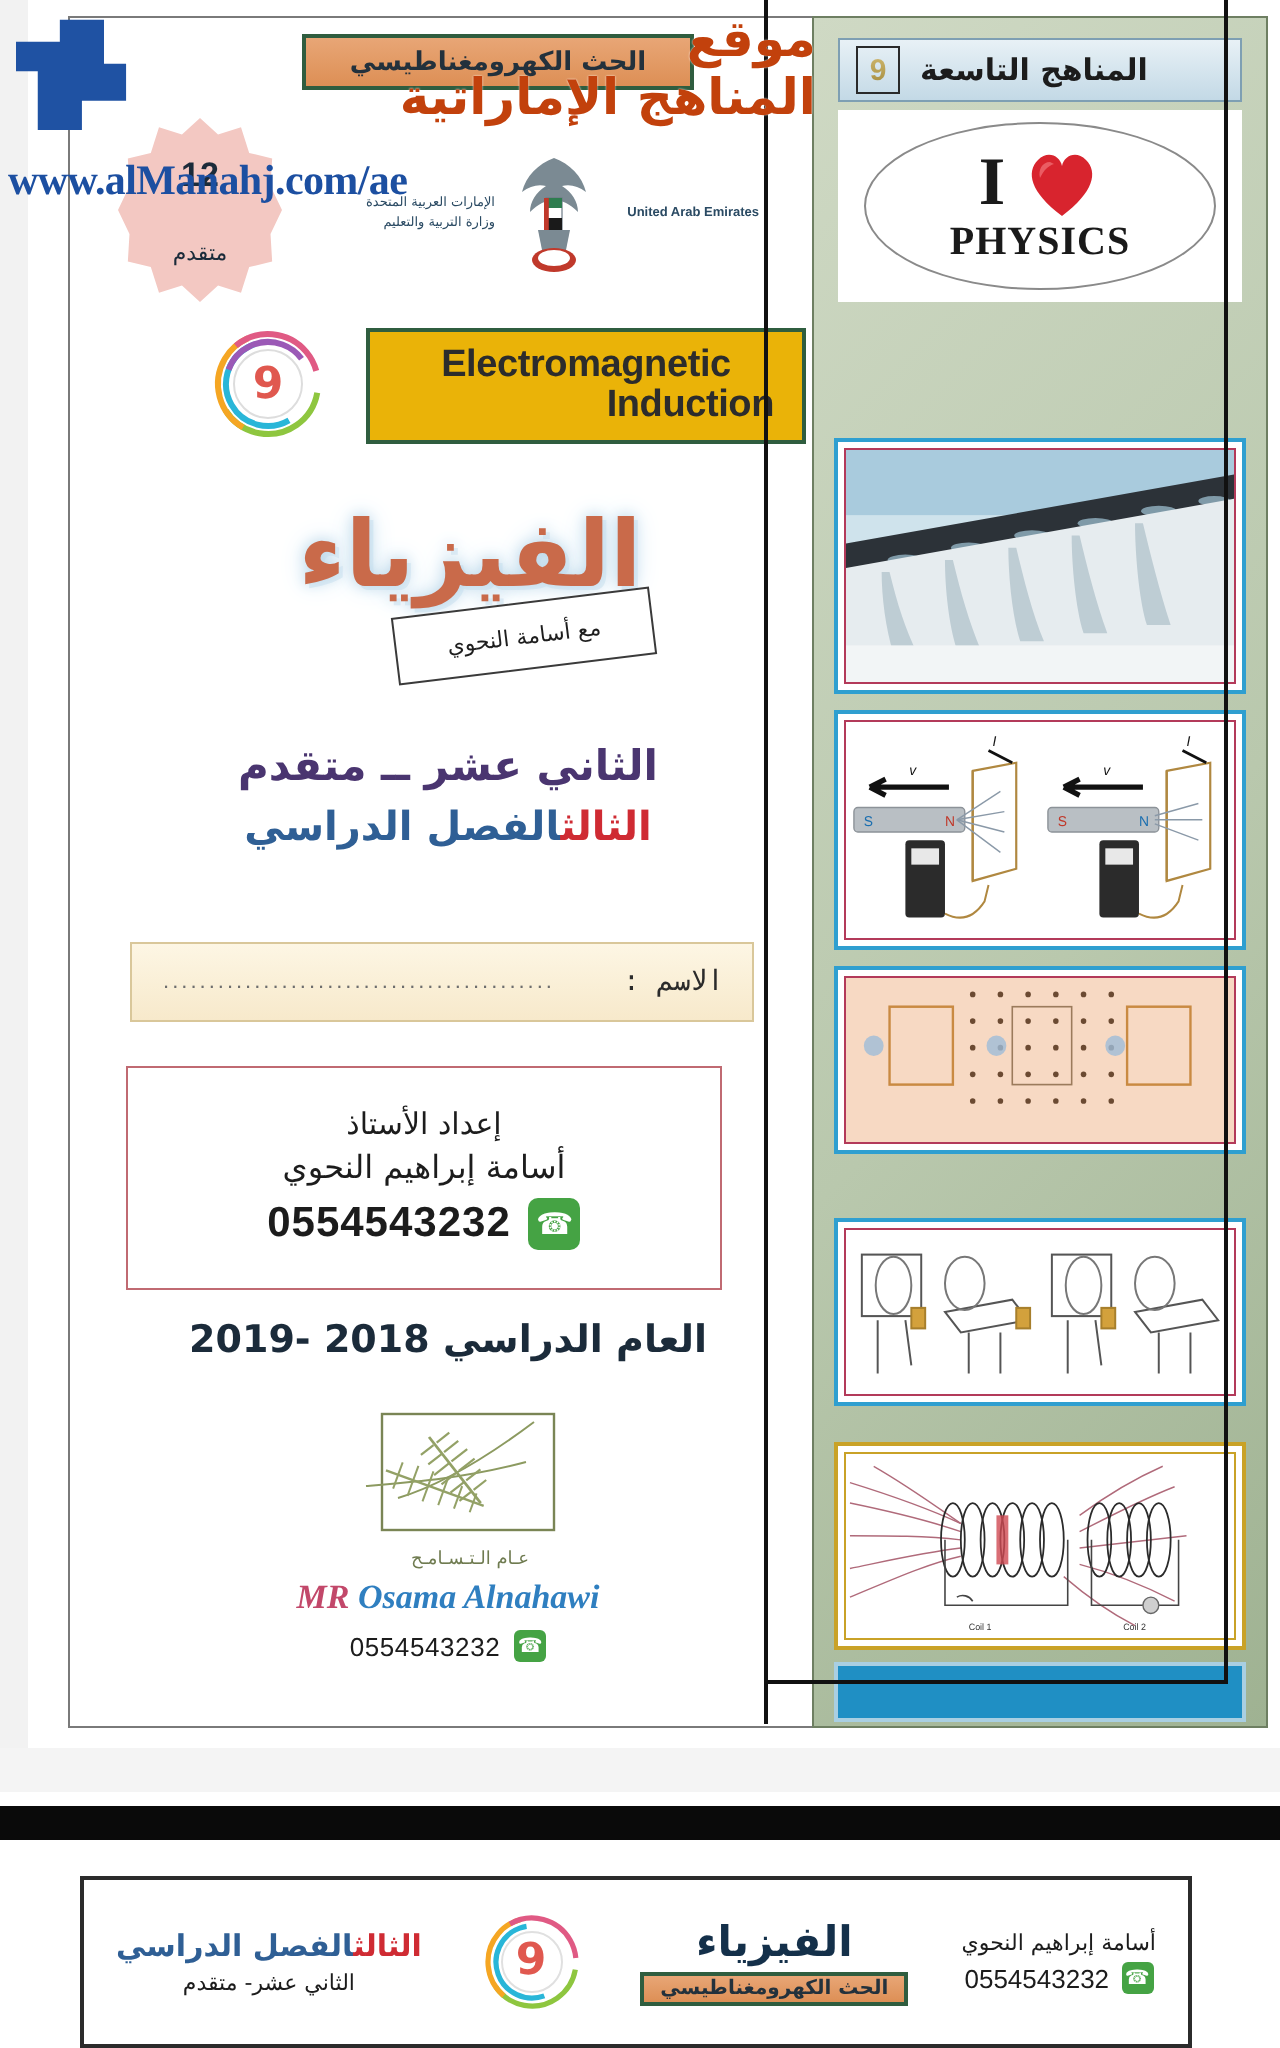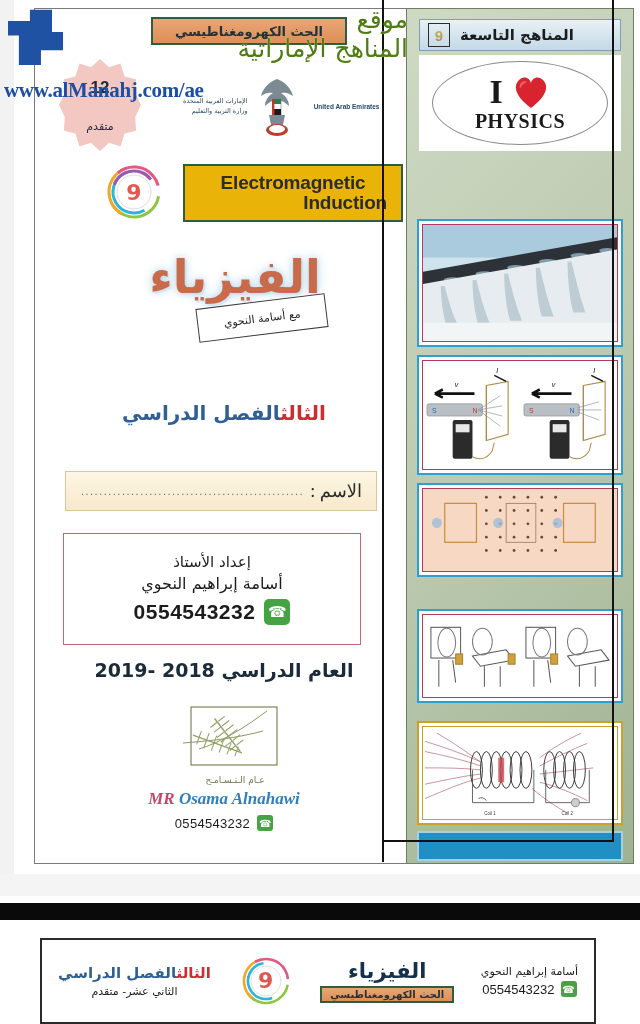--- a/index.html
+++ b/index.html
@@ -127,21 +127,21 @@
   #term-line .red  { color:#cf2b33; }
 
   
   #name-field {
     position:absolute; left:30px; top:462px; width:312px; height:40px;
     background: linear-gradient(180deg,#fdf6e4 0%, #f7e9cb 100%);
     border:1px solid #d9c79a;
     display:flex; align-items:center; justify-content:flex-end;
     padding:0 14px; direction:rtl; gap:6px;
   }
-  #name-field .lbl { font-size:18px; color:#2b2b2b; font-family:Liberation Serif, serif; }
+  #name-field .lbl { font-size:14px; color:#2b2b2b; font-family:Liberation Mono, monospace;margin-left:28px; }
   #name-field .dots { flex:1; font-size:11px; color:#6d6d6d; letter-spacing:1.5px; overflow:hidden; white-space:nowrap; }
 
   
   #teacher-box {
     position:absolute; left:28px; top:524px; width:298px; height:112px;
     border:1.5px solid #c06a72; background:#fff;
     display:flex; flex-direction:column; align-items:center; justify-content:center; gap:3px;
   }
   #teacher-box .prep { font-size:15px; direction:rtl; color:#1c1c1c; font-family:"DejaVu Sans", sans-serif; }
   #teacher-box .nm   { font-size:16px; direction:rtl; color:#1c1c1c; font-family:"DejaVu Sans", sans-serif; }
@@ -257,21 +257,21 @@
                  font-size:22px; font-weight:bold; color:#e0584f; font-family:"DejaVu Sans", sans-serif; }
   .f-term { font-size:15px; font-weight:bold; direction:rtl; font-family:"DejaVu Sans", sans-serif; }
   .f-term .blue { color:#2f5f95; } .f-term .red { color:#cf2b33; }
   .f-grade { font-size:11px; direction:rtl; color:#1c1c1c; font-family:"DejaVu Sans", sans-serif; }
 
   
   #watermark { position:absolute; left:0; top:0; width:640px; height:1024px; pointer-events:none; }
   #wm-logo { position:absolute; left:8px; top:6px; width:62px; height:70px; }
   #wm-ar1 {
     position:absolute; left:108px; top:6px; width:300px;
-    font-size:25px; font-weight:normal; color:#4d7c0f; direction:rtl; text-align:right;
+    font-size:25px; font-weight:bold; color:#c2410c; direction:rtl; text-align:right;
     font-family:"DejaVu Sans", sans-serif; line-height:1.15;
     text-shadow:0 0 1px #fff;
   }
   #wm-url {
     position:absolute; left:4px; top:78px; width:260px;
     font-family:"Liberation Serif", serif; font-size:21px; font-weight:bold;
     color:#1c4fa1; letter-spacing:-.3px;
   }
   
   #reg-mark {
@@ -331,20 +331,21 @@
     </div>
 
     <div id="en-title-box">
       <div class="l1">Electromagnetic</div>
       <div class="l2">Induction</div>
     </div>
 
     <div id="physics-word">الفيزياء</div>
     <div id="with-teacher">مع أسامة النحوي</div>
 
+    <div id="grade-line">الثاني عشر ــ متقدم</div>
     <div id="term-line">
       <span class="red">الثالث</span><span class="blue">الفصل الدراسي</span>
     </div>
 
     <div id="name-field">
       <span class="lbl">الاسم :</span>
       <span class="dots">................................................................</span>
     </div>
 
     <div id="teacher-box">

